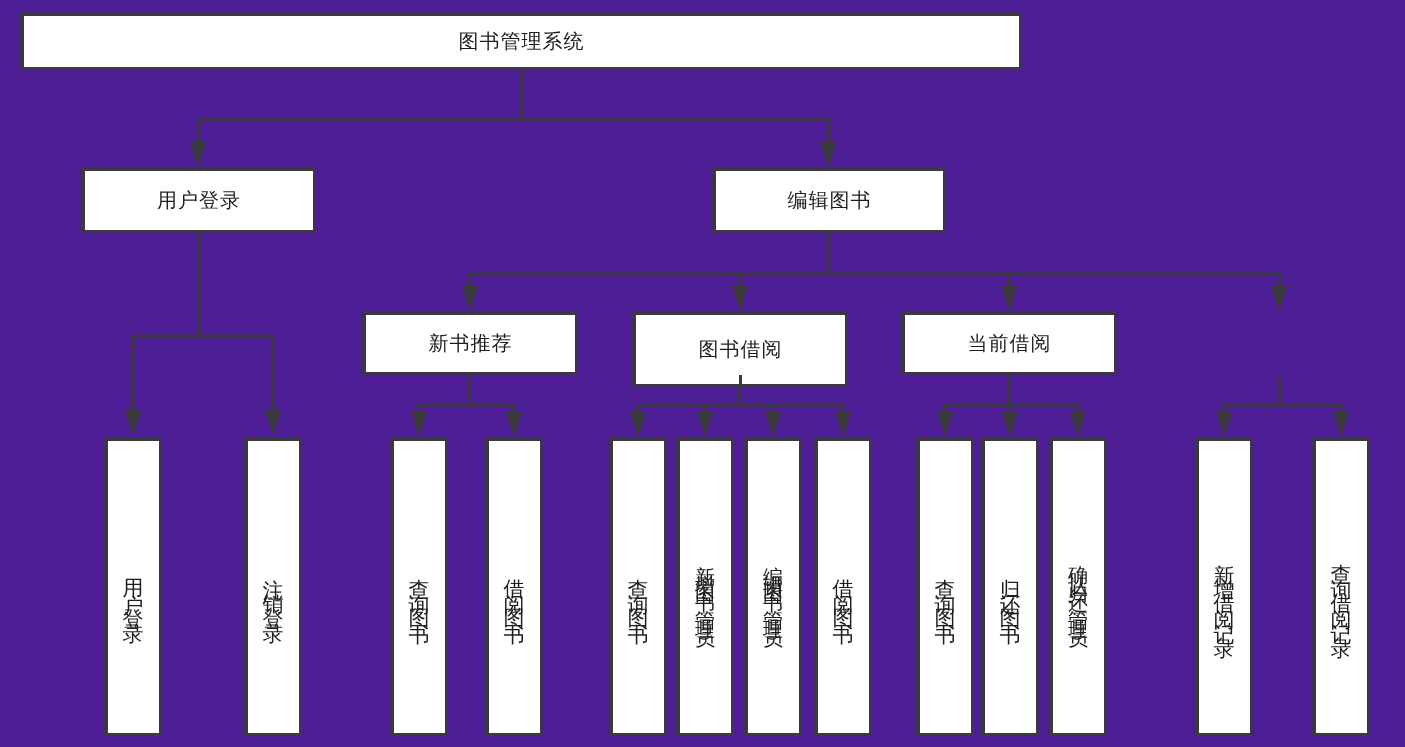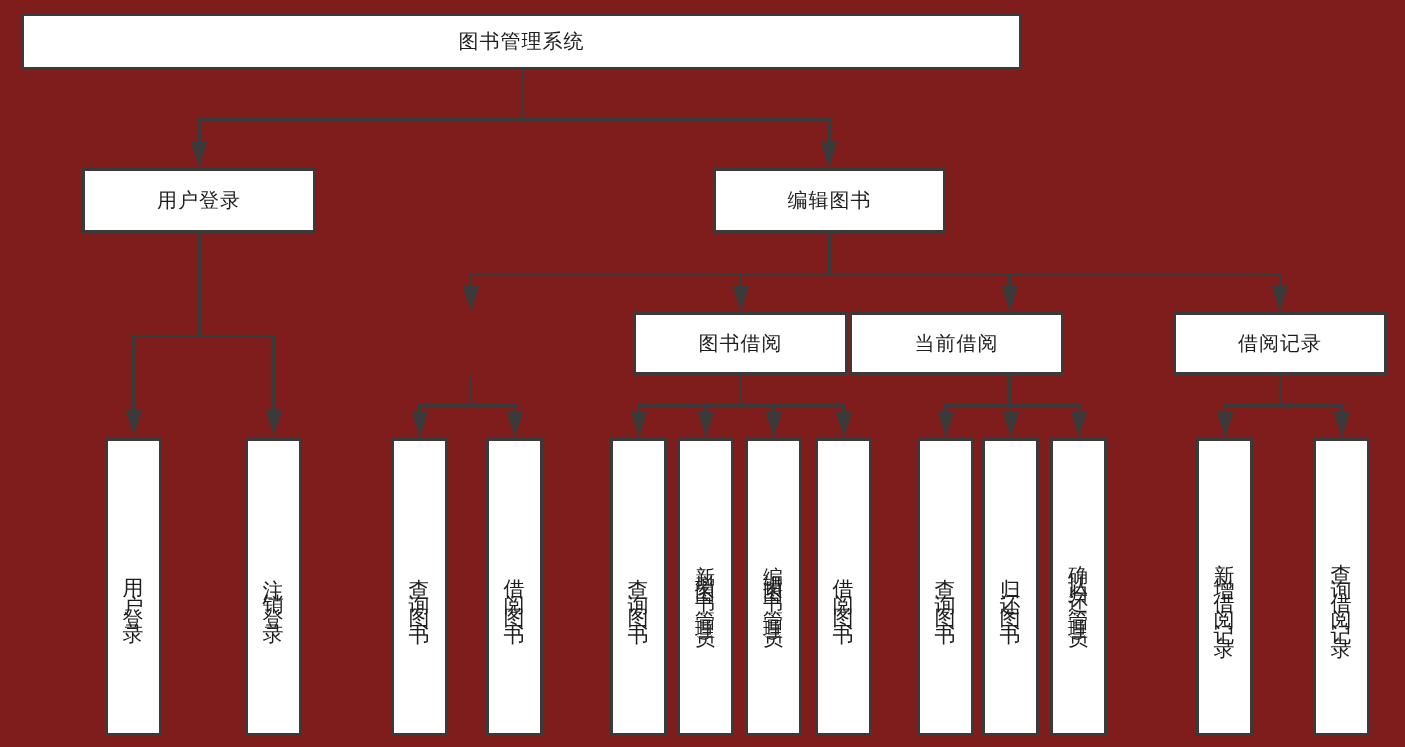--- a/index.html
+++ b/index.html
@@ -1,17 +1,17 @@
 <!DOCTYPE html>
 <html><head>
 <meta charset="utf-8">
 <style>
   html,body{margin:0;padding:0;background:#ffffff;}
   #canvas{
-    position:relative;width:1405px;height:747px;background:#7f1d1d;overflow:hidden;
+    position:relative;width:1405px;height:747px;background:#4c1d95;overflow:hidden;
     font-family:"Liberation Sans","DejaVu Sans",sans-serif;
   }
   .box{
     position:absolute;box-sizing:border-box;background:#ffffff;
     border:3px solid #3a3a3a;color:#1d1d1d;
     display:flex;align-items:center;justify-content:center;
     font-size:20px;letter-spacing:1px;white-space:nowrap;
   }
   .leaf{
     writing-mode:vertical-rl;text-orientation:mixed;
@@ -59,23 +59,23 @@
   <div class="hline" style="left:469px;top:273px;width:813px;height:3px;"></div>
   <div class="vline" style="left:469px;top:273px;width:3px;height:15px;"></div>
   <div class="arrow" style="left:463px;top:286px;"></div>
   <div class="vline" style="left:739px;top:273px;width:3px;height:15px;"></div>
   <div class="arrow" style="left:733px;top:286px;"></div>
   <div class="vline" style="left:1008px;top:273px;width:3px;height:15px;"></div>
   <div class="arrow" style="left:1002px;top:286px;"></div>
   <div class="vline" style="left:1279px;top:273px;width:3px;height:15px;"></div>
   <div class="arrow" style="left:1272px;top:286px;"></div>
 
-  <div class="box" style="left:633px;top:312px;width:215px;height:63px;">图书借阅</div>
-  <div class="box" style="left:849px;top:312px;width:215px;height:63px;">当前借阅</div>
-  <div class="box" style="left:1173px;top:312px;width:214px;height:63px;">借阅记录</div>
+  <div class="box" style="left:363px;top:312px;width:215px;height:63px;">新书推荐</div>
+  <div class="box" style="left:633px;top:312px;width:215px;height:75px;">图书借阅</div>
+  <div class="box" style="left:902px;top:312px;width:215px;height:63px;">当前借阅</div>
 
   <div class="vline" style="left:469px;top:375px;width:3px;height:31px;"></div>
   <div class="hline" style="left:418px;top:404px;width:99px;height:3px;"></div>
   <div class="vline" style="left:418px;top:404px;width:3px;height:10px;"></div>
   <div class="arrow" style="left:412px;top:412px;"></div>
   <div class="vline" style="left:513px;top:404px;width:3px;height:10px;"></div>
   <div class="arrow" style="left:507px;top:412px;"></div>
 
   <div class="vline" style="left:739px;top:375px;width:3px;height:31px;"></div>
   <div class="hline" style="left:637px;top:404px;width:208px;height:3px;"></div>

